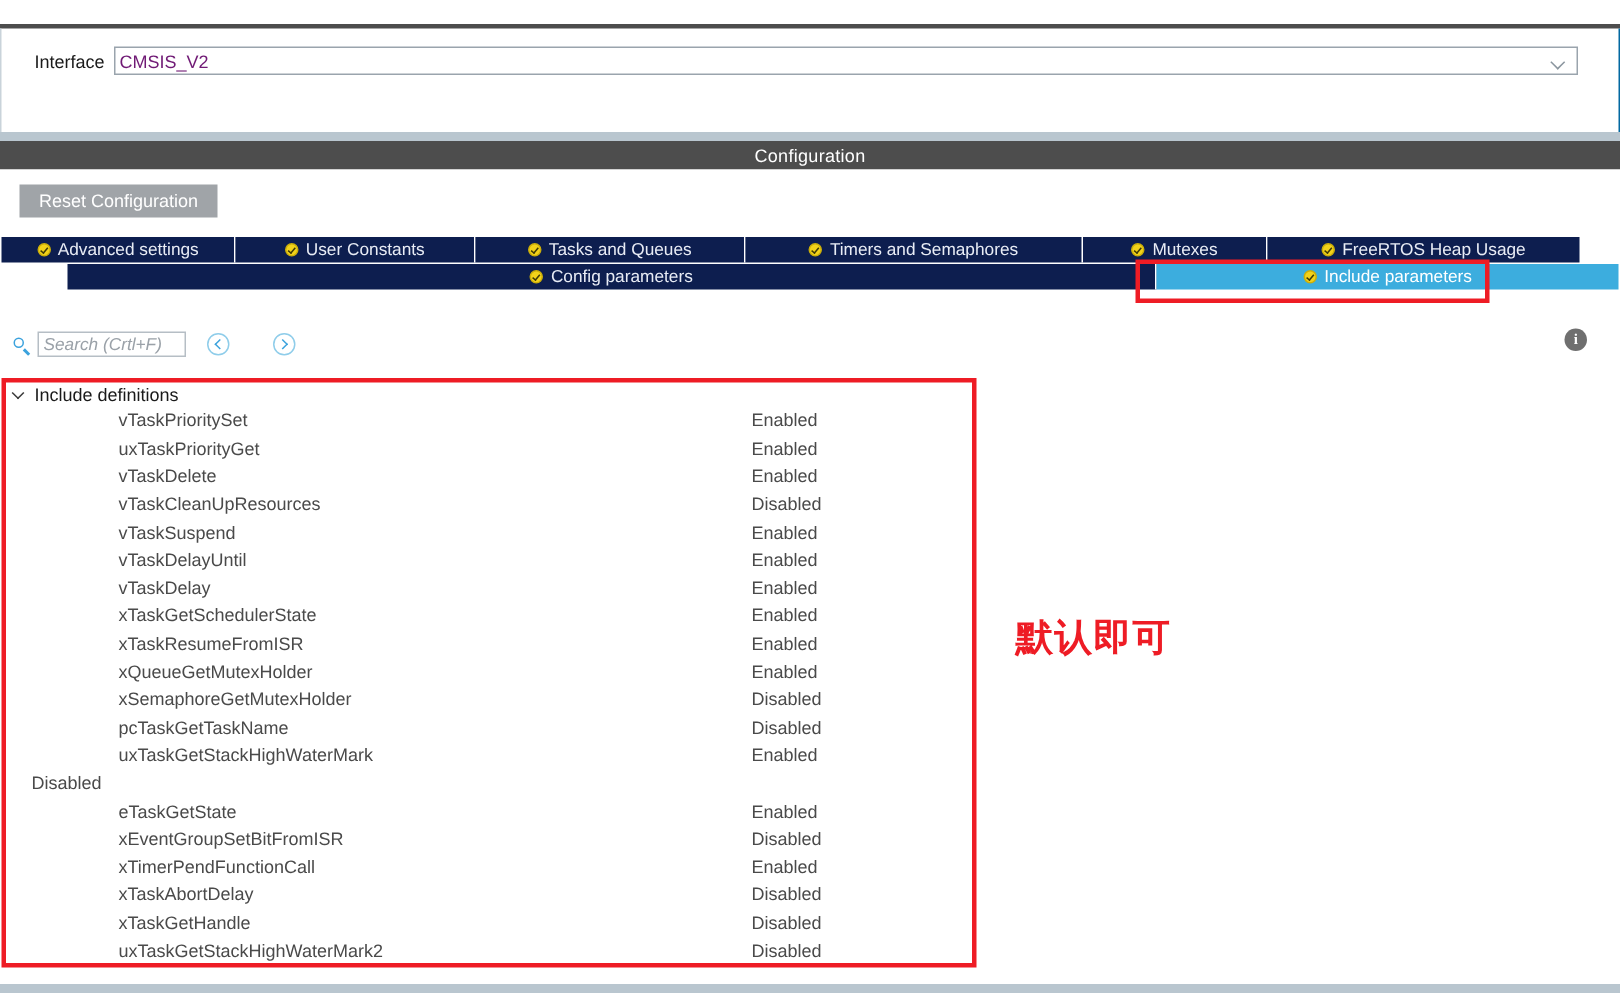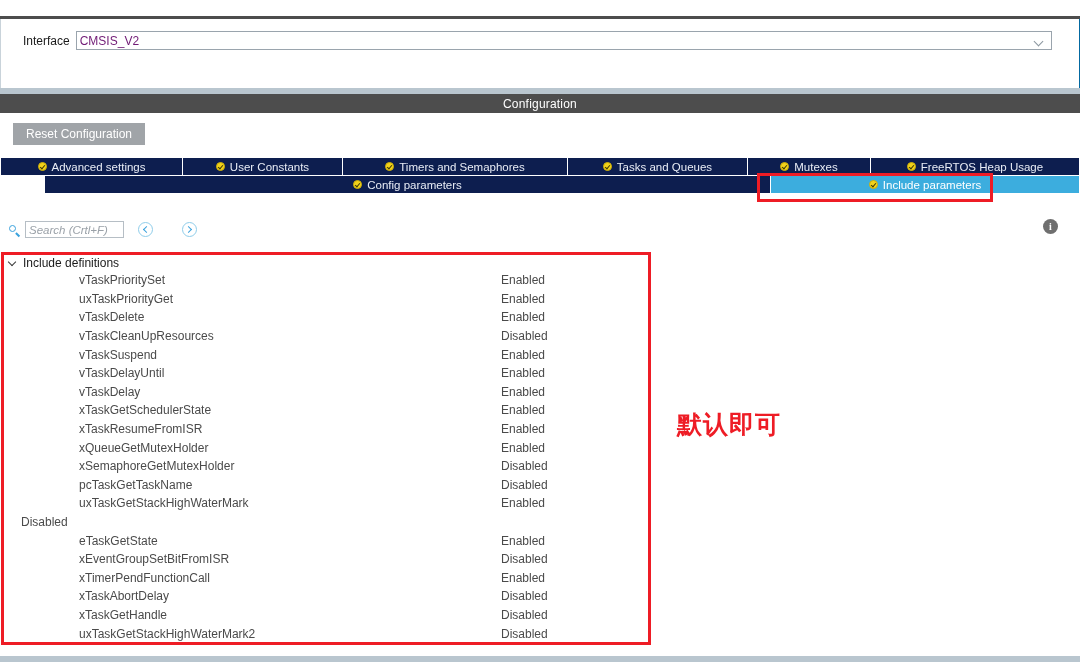--- a/index.html
+++ b/index.html
@@ -367,35 +367,35 @@
 
 <div class="bar-wrap-config">
   <div class="section-bar">Configuration</div>
 </div>
 
 <div class="config-body">
 
   <button class="reset-btn">Reset Configuration</button>
 
   <div class="tabrow tabrow-1" id="tabrow1">
-      <div class="tab" style="width: 182px;">
+      <div class="tab" style="width: 156px;">
         <span class="tab-check"></span>
         <span>Advanced settings</span>
       </div>
       <div class="tab" style="width: 160px;">
         <span class="tab-check"></span>
         <span>User Constants</span>
       </div>
+      <div class="tab" style="width: 180px;">
+        <span class="tab-check"></span>
+        <span>Tasks and Queues</span>
+      </div>
       <div class="tab" style="width: 225px;">
         <span class="tab-check"></span>
         <span>Timers and Semaphores</span>
-      </div>
-      <div class="tab" style="width: 180px;">
-        <span class="tab-check"></span>
-        <span>Tasks and Queues</span>
       </div>
       <div class="tab" style="width: 123px;">
         <span class="tab-check"></span>
         <span>Mutexes</span>
       </div>
       <div class="tab" style="width: 208px;">
         <span class="tab-check"></span>
         <span>FreeRTOS Heap Usage</span>
       </div>
     </div>

